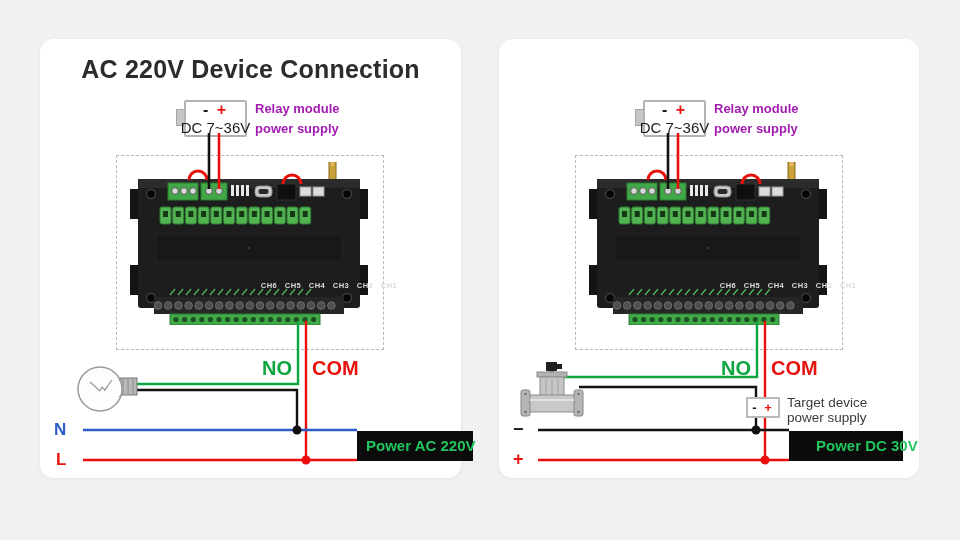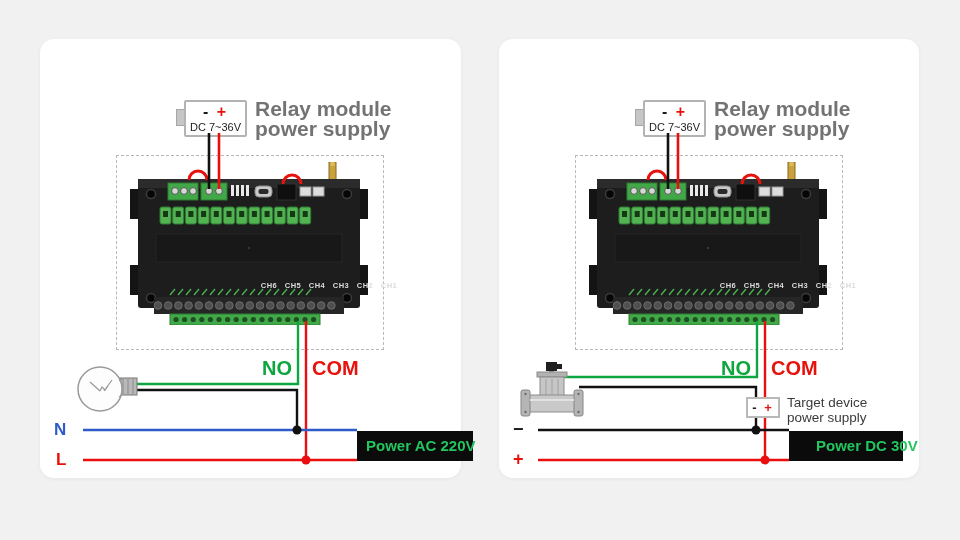--- a/index.html
+++ b/index.html
@@ -28,24 +28,24 @@
     background:#fff;border:2px solid #b3b3b3;border-radius:2px;
     display:flex;flex-direction:column;align-items:center;justify-content:center;
     line-height:1.05;z-index:3;
   }
   .psu-tab{
     position:absolute;left:136px;top:70px;width:8px;height:15px;
     background:#c6c6c6;border:1px solid #a6a6a6;z-index:2;
   }
   .psu-signs{font-size:16px;font-weight:bold;color:#1b1b1b;letter-spacing:2px;}
   .psu-signs .plus{color:#e8120c;}
-  .psu-range{font-size:11px;color:#1b1b1b;margin-top:1px;white-space:nowrap;}
+  .psu-range{font-size:15px;color:#1b1b1b;margin-top:1px;white-space:nowrap;}
   .psu-caption{
     position:absolute;left:215px;top:60px;
-    color:#737373;font-size:21px;font-weight:600;line-height:19.5px;
+    color:#a21caf;font-size:13px;font-weight:600;line-height:19.5px;
     white-space:nowrap;
   }
   .dashed-box{
     position:absolute;left:76px;top:116px;width:266px;height:193px;
     border:1.5px dashed #b8b8b8;z-index:1;
   }
   .module-svg{position:absolute;left:90px;top:123px;width:238px;height:163px;z-index:2;}
   .wires-svg{position:absolute;left:0;top:0;width:100%;height:100%;z-index:4;pointer-events:none;}
   .ch-labels{position:absolute;left:90px;top:242px;width:238px;height:10px;z-index:5;}
   .ch-labels span{
@@ -212,20 +212,21 @@
           <circle cx="157.8" cy="157.5" r="2.6"></circle>
         <circle cx="166.4" cy="157.5" r="2.6"></circle>
           <circle cx="175" cy="157.5" r="2.6"></circle>
         <circle cx="183.6" cy="157.5" r="2.6"></circle>
       </g>
     </symbol>
   </defs>
 </svg>
 
 <div class="card left">
+  <div class="title">AC 220V Device Connection</div>
 
   <div class="psu-tab"></div>
   <div class="psu-box">
     <div class="psu-signs"><span>-</span>&nbsp;<span class="plus">+</span></div>
     <div class="psu-range">DC 7~36V</div>
   </div>
   <div class="psu-caption">
     <div>Relay module</div>
     <div>power supply</div>
   </div>

